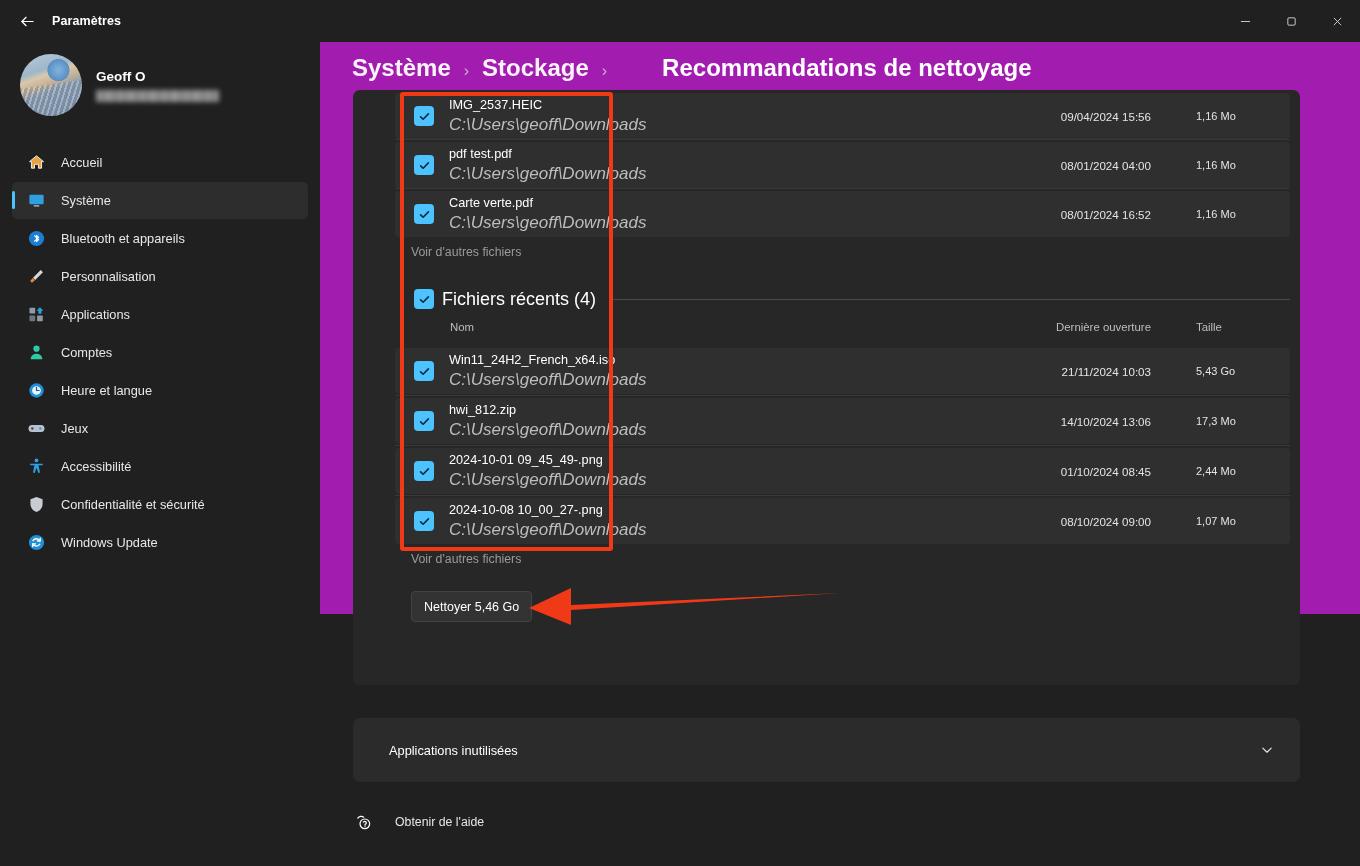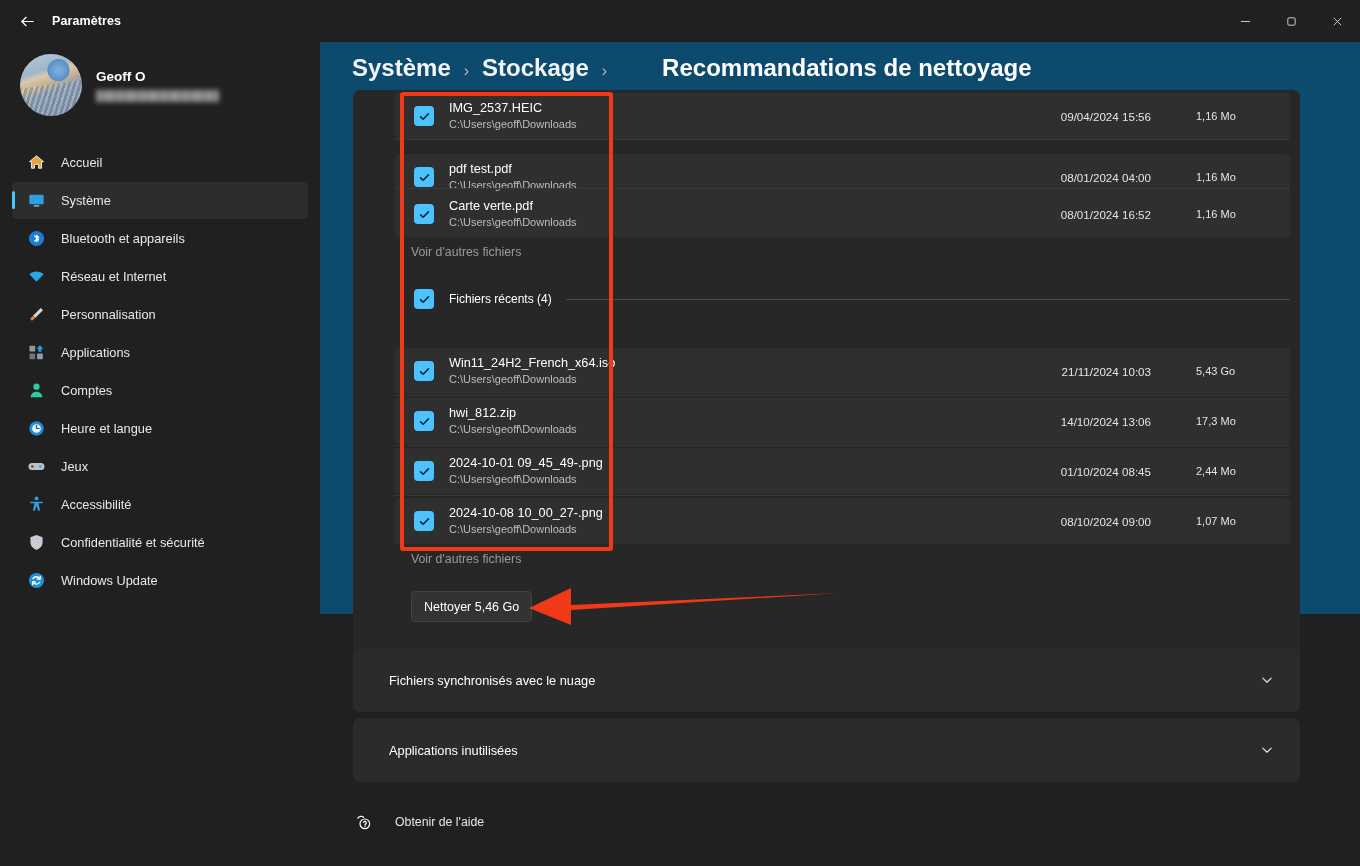--- a/index.html
+++ b/index.html
@@ -3,21 +3,21 @@
 <meta charset="utf-8">
 <style>
   * { box-sizing: border-box; margin: 0; padding: 0; }
   html, body {
     width: 1360px; height: 866px;
     background: #202020;
     font-family: "Liberation Sans", sans-serif;
     color: #ffffff;
     overflow: hidden;
   }
-  .app { position: relative; width: 1360px; height: 614px; background: #0c4a6e; }
+  .app { position: relative; width: 1360px; height: 614px; background: #a21caf; }
 
   
   .titlebar {
     position: absolute; top: 0; left: 0; width: 1360px; height: 42px;
     display: flex; align-items: center; background: #202020;
   }
   .back-btn {
     width: 34px; height: 30px; margin-left: 10px;
     display: flex; align-items: center; justify-content: center;
     border-radius: 4px; color: #ffffff; font-size: 15px;
@@ -116,39 +116,39 @@
   .row-sep {
     position: absolute; left: 42px; width: 895px; height: 1px; background: #383838;
   }
   .cb {
     width: 20px; height: 20px; border-radius: 4px; background: #4cc2ff;
     margin-left: 19px; flex: none; display: flex; align-items: center; justify-content: center;
   }
   .cb svg { width: 13px; height: 13px; }
   .file-meta { margin-left: 15px; display: flex; flex-direction: column; gap: 2px; }
   .file-name { font-size: 12.7px; color: #ffffff; line-height: 1.15; }
-  .file-path { font-size: 11px; color: #bdbdbd; line-height: 1.15; }
+  .file-path { font-size: 17px; color: #bdbdbd; line-height: 1.15; font-style: italic; }
   .file-date {
     position: absolute; right: 139px; font-size: 11.6px; color: #e4e4e4; text-align: right;
   }
   .file-size {
     position: absolute; right: 22px; font-size: 11px; color: #e4e4e4;
     width: 72px; text-align: left;
   }
 
   .see-more {
     position: absolute; left: 58px; font-size: 12.3px; color: #9a9a9a; text-align: right;
   }
 
   .group-header {
     position: absolute; left: 42px; width: 895px; height: 24px;
     display: flex; align-items: center;
   }
   .group-header .cb { margin-left: 19px; }
-  .group-title { margin-left: 15px; font-size: 12px; color: #ffffff; white-space: nowrap; }
+  .group-title { margin-left: 8px; font-size: 18px; color: #ffffff; white-space: nowrap; }
   .group-rule { flex: 1; height: 1px; background: #4a4a4a; margin-left: 14px; }
 
   .col-head {
     position: absolute; left: 42px; width: 895px; height: 20px; font-size: 11.4px; color: #bdbdbd;
   }
   .col-head .c-name { position: absolute; left: 55px; }
   .col-head .c-date { position: absolute; right: 139px; text-align: right; }
   .col-head .c-size { position: absolute; right: 22px; width: 72px; text-align: left; }
 
   .clean-btn {
@@ -250,28 +250,20 @@
       <div class="nav-item">
         <span class="nav-ico">
           <svg viewBox="0 0 20 20">
               <circle cx="10" cy="10" r="8" fill="#1a7fd4"></circle>
               <path d="M8 7.2 12.2 11 10 13.2V6.8L12.2 9 8 12.8" fill="none" stroke="#fff" stroke-width="1.3" stroke-linejoin="round" stroke-linecap="round"></path>
             </svg>
         </span>
         <span>Bluetooth et appareils</span>
       </div>
 
-      <div class="nav-item">
-        <span class="nav-ico">
-          <svg viewBox="0 0 20 20">
-              <path d="M2.5 7.5C6.6 3.8 13.4 3.8 17.5 7.5L10 15.6Z" fill="#27a7e5"></path>
-            </svg>
-        </span>
-        <span>Réseau et Internet</span>
-      </div>
 
       <div class="nav-item">
         <span class="nav-ico">
           <svg viewBox="0 0 20 20">
               <path d="M14.5 3.2 16.8 5.5 8.6 13.7 6.3 11.4Z" fill="#d8d8d8"></path>
               <path d="M6 11.7 8.3 14 5.2 16.6 3.4 14.8Z" fill="#e8883a"></path>
             </svg>
         </span>
         <span>Personnalisation</span>
       </div>
@@ -374,21 +366,21 @@
           </span>
           <span class="file-meta">
             <span class="file-name">IMG_2537.HEIC</span>
             <span class="file-path">C:\Users\geoff\Downloads</span>
           </span>
           <span class="file-date">09/04/2024 15:56</span>
           <span class="file-size">1,16 Mo</span>
         </div>
         <div class="row-sep" style="top:49px;"></div>
 
-        <div class="file-row" style="top:64px;align-items:center;">
+        <div class="file-row" style="top:52px;align-items:center;">
           <span class="cb">
             <svg viewBox="0 0 16 16" fill="none" stroke="#0b2a3d" stroke-width="2" stroke-linecap="round" stroke-linejoin="round">
                 <path d="M3.2 8.4 6.3 11.4 12.8 4.8"></path>
               </svg>
           </span>
           <span class="file-meta">
             <span class="file-name">pdf test.pdf</span>
             <span class="file-path">C:\Users\geoff\Downloads</span>
           </span>
           <span class="file-date">08/01/2024 04:00</span>
@@ -415,20 +407,25 @@
         <div class="group-header" style="top:197px;">
           <span class="cb">
             <svg viewBox="0 0 16 16" fill="none" stroke="#0b2a3d" stroke-width="2" stroke-linecap="round" stroke-linejoin="round">
                 <path d="M3.2 8.4 6.3 11.4 12.8 4.8"></path>
               </svg>
           </span>
           <span class="group-title">Fichiers récents (4)</span>
           <span class="group-rule"></span>
         </div>
 
+        <div class="col-head" style="top:231px;">
+          <span class="c-name">Nom</span>
+          <span class="c-date">Dernière ouverture</span>
+          <span class="c-size">Taille</span>
+        </div>
 
         <div class="file-row" style="top:258px;">
           <span class="cb">
             <svg viewBox="0 0 16 16" fill="none" stroke="#0b2a3d" stroke-width="2" stroke-linecap="round" stroke-linejoin="round">
                 <path d="M3.2 8.4 6.3 11.4 12.8 4.8"></path>
               </svg>
           </span>
           <span class="file-meta">
             <span class="file-name">Win11_24H2_French_x64.iso</span>
             <span class="file-path">C:\Users\geoff\Downloads</span>
@@ -482,28 +479,20 @@
           <span class="file-size">1,07 Mo</span>
         </div>
 
         <div class="see-more" style="top:462px;">Voir d'autres fichiers</div>
 
         <div class="clean-btn" style="top:501px;">Nettoyer 5,46 Go</div>
 
       </div>
     </div>
 
-    <div class="collapse-card" style="top:606px;">
-      <span class="collapse-label">Fichiers synchronisés avec le nuage</span>
-      <span class="chev">
-        <svg viewBox="0 0 16 16" fill="none" stroke="currentColor" stroke-width="1.4" stroke-linecap="round" stroke-linejoin="round">
-            <path d="M3.2 5.8 8 10.5l4.8-4.7"></path>
-          </svg>
-      </span>
-    </div>
 
     <div class="collapse-card" style="top:676px;gap:39px;">
       <span class="collapse-label">Applications inutilisées</span>
       <span class="chev">
         <svg viewBox="0 0 16 16" fill="none" stroke="currentColor" stroke-width="1.4" stroke-linecap="round" stroke-linejoin="round">
             <path d="M3.2 5.8 8 10.5l4.8-4.7"></path>
           </svg>
       </span>
     </div>
 

